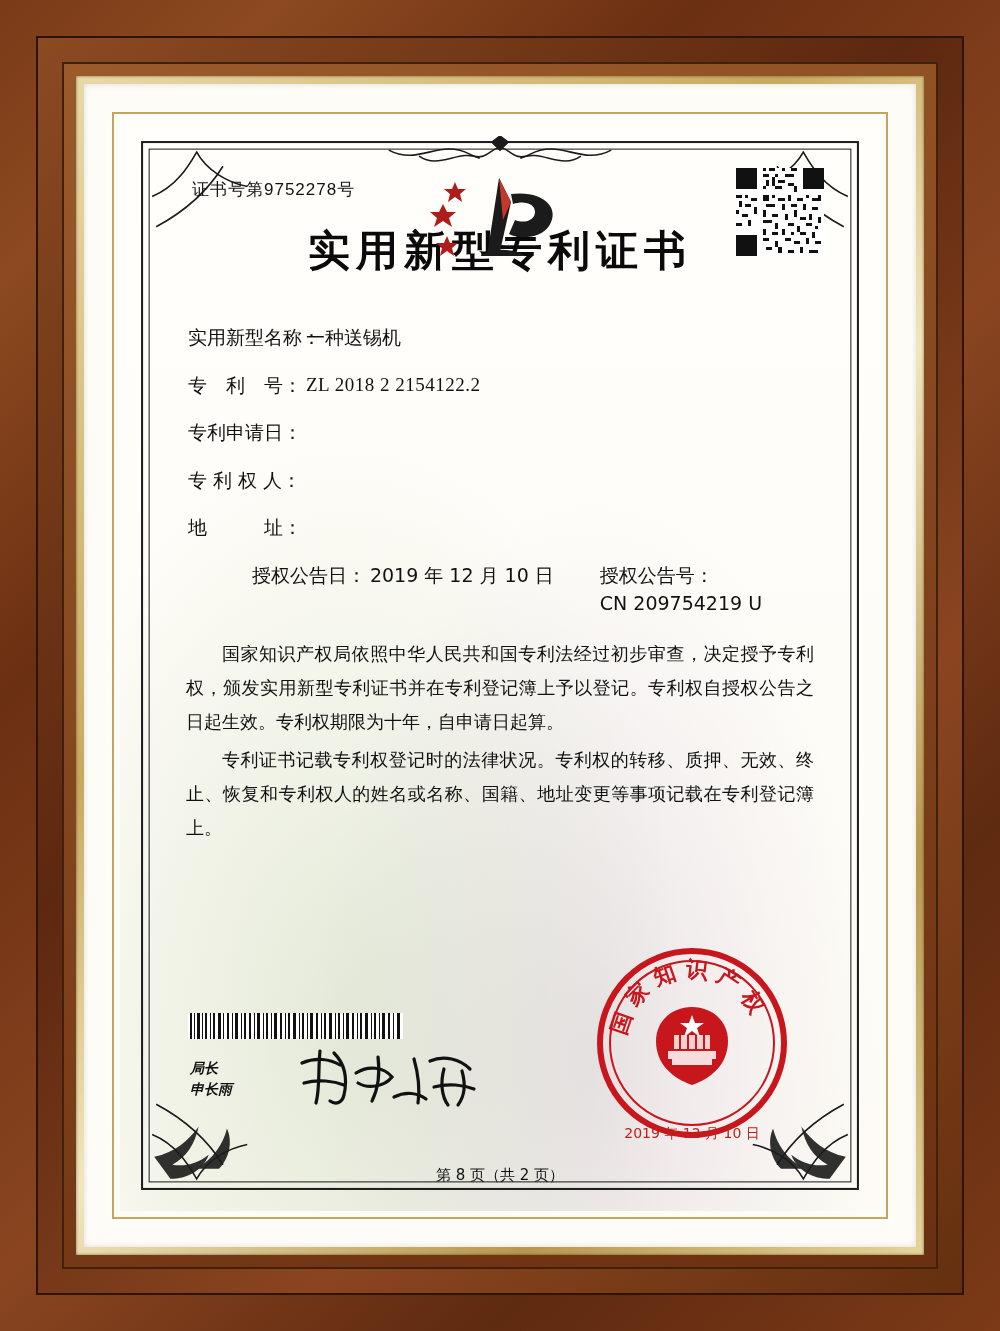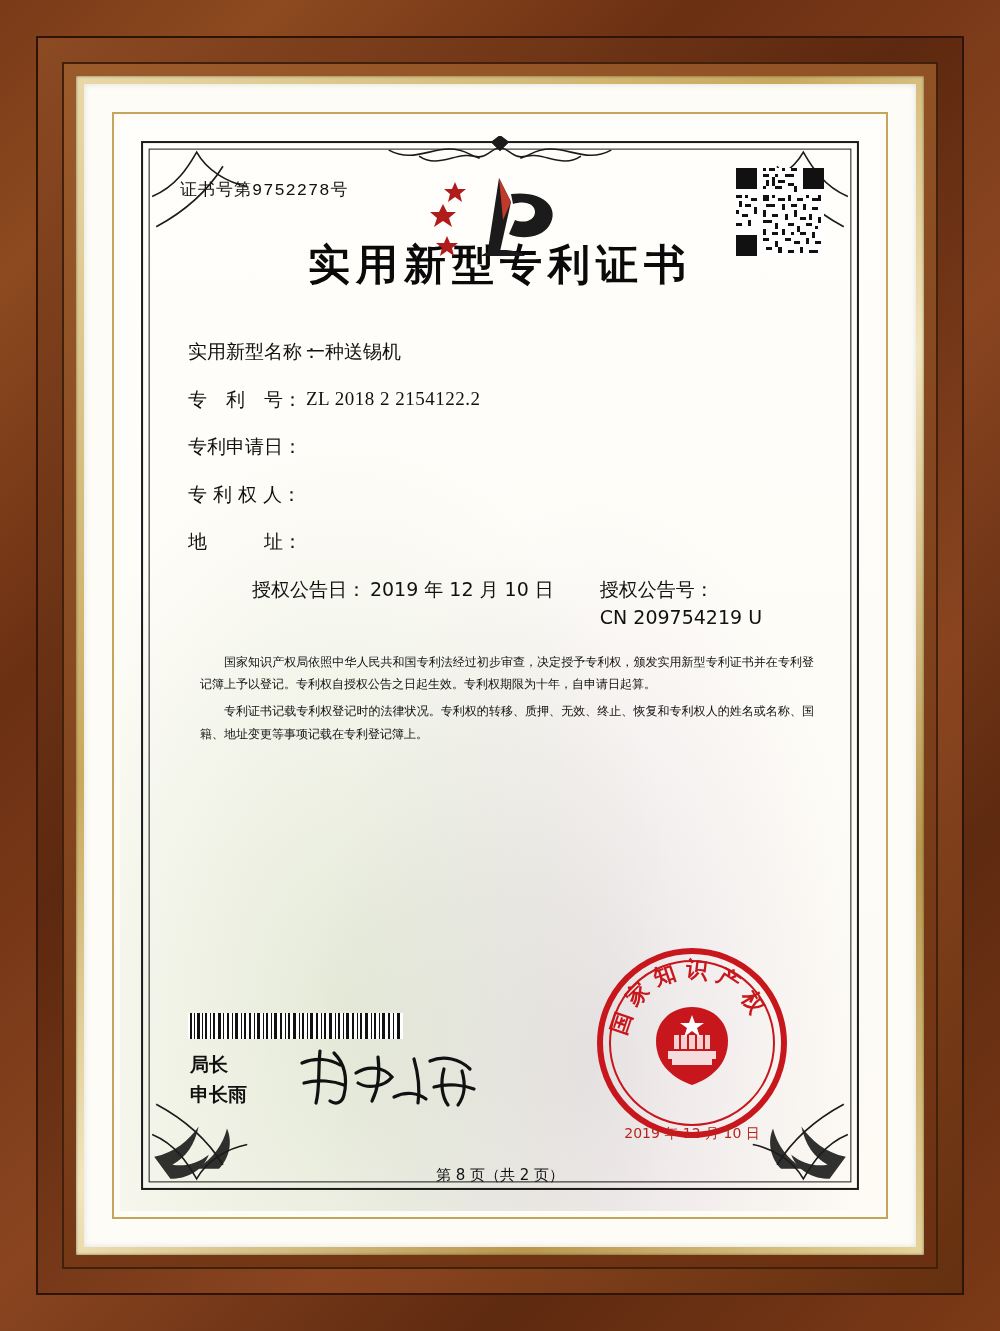--- a/index.html
+++ b/index.html
@@ -35,45 +35,45 @@
       radial-gradient(ellipse at 62% 86%, rgba(190,170,200,.30) 0%, rgba(255,255,255,0) 42%),
       linear-gradient(#fffefb,#fdfbf4);
     overflow:hidden;
   }
   
   .orn{position:absolute;inset:16px;pointer-events:none;}
   .orn svg{width:100%;height:100%;display:block;}
 
   .content{position:absolute;left:44px;right:44px;top:36px;bottom:20px;}
 
-  .cert-no{font-size:17px;letter-spacing:1px;color:#111;margin-top:22px;margin-left:16px;font-family:Liberation Mono, monospace;}
+  .cert-no{font-size:17px;letter-spacing:1px;color:#111;margin-top:22px;margin-left:28px;font-family:Liberation Sans, sans-serif;}
   .logo{position:absolute;left:50%;top:8px;transform:translateX(-50%);width:150px;height:100px;}
   .qr{position:absolute;right:12px;top:12px;width:88px;height:88px;}
 
   .title{
     text-align:center;font-size:42px;font-weight:bold;letter-spacing:6px;
-    color:#0a0a0a;margin-top:36px;font-family:"DejaVu Sans","Liberation Sans",sans-serif;
+    color:#0a0a0a;margin-top:22px;font-family:"DejaVu Sans","Liberation Sans",sans-serif;
   }
 
   .fields{margin:44px 10px 0 24px;font-size:19px;color:#111;}
   .row{display:flex;align-items:flex-start;margin-bottom:19px;line-height:1.5;}
   .lab{width:118px;flex:none;letter-spacing:0px;white-space:pre;font-family:"DejaVu Sans","Liberation Sans",sans-serif;}
   .val{flex:1;font-family:"DejaVu Sans","Liberation Sans",sans-serif;}
   .val.mono{font-family:Liberation Serif, serif;letter-spacing:.5px;}
   .row.two{justify-content:center;}
   .pub-right{margin-left:46px;display:flex;flex-direction:column;}
   .pub-right .lab{width:104px;}
 
-  .para{margin:18px 22px 0 36px;font-size:12px;line-height:1.9;color:#111;text-align:justify;
+  .para{margin:18px 22px 0 22px;font-size:18px;line-height:1.9;color:#111;text-align:justify;
         font-family:"DejaVu Sans","Liberation Sans",sans-serif;}
   .para p{margin:0;text-indent:2em;}
 
   .barcode{position:absolute;left:24px;bottom:152px;width:215px;height:26px;}
-  .sign-block{position:absolute;left:26px;bottom:82px;font-size:19px;line-height:1.55;color:#111;
-              font-family:"DejaVu Sans","Liberation Sans",sans-serif;font-weight:bold;}
+  .sign-block{position:absolute;left:26px;bottom:90px;font-size:14px;line-height:1.55;color:#111;
+              font-family:"DejaVu Sans","Liberation Sans",sans-serif;font-weight:bold;font-style:italic;}
   .sig{position:absolute;left:130px;bottom:78px;width:200px;height:70px;}
   .seal{position:absolute;right:44px;bottom:48px;width:200px;height:200px;}
   .seal-date{position:absolute;right:46px;bottom:48px;width:196px;text-align:center;
              font-size:14px;color:#b8241d;font-family:"DejaVu Sans","Liberation Sans",sans-serif;}
   .pagefoot{position:absolute;left:0;right:0;bottom:6px;text-align:center;font-size:15px;color:#111;
             font-family:"DejaVu Sans","Liberation Sans",sans-serif;}
 </style>
 </head>
 <body>
 

